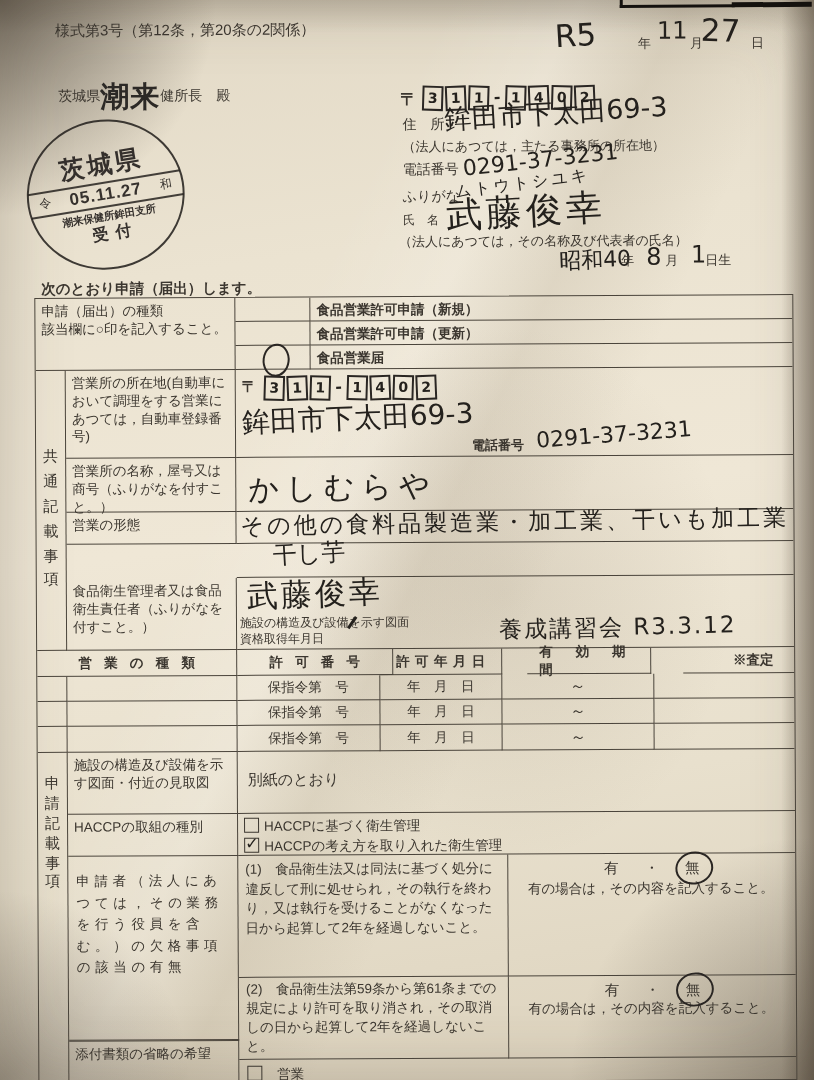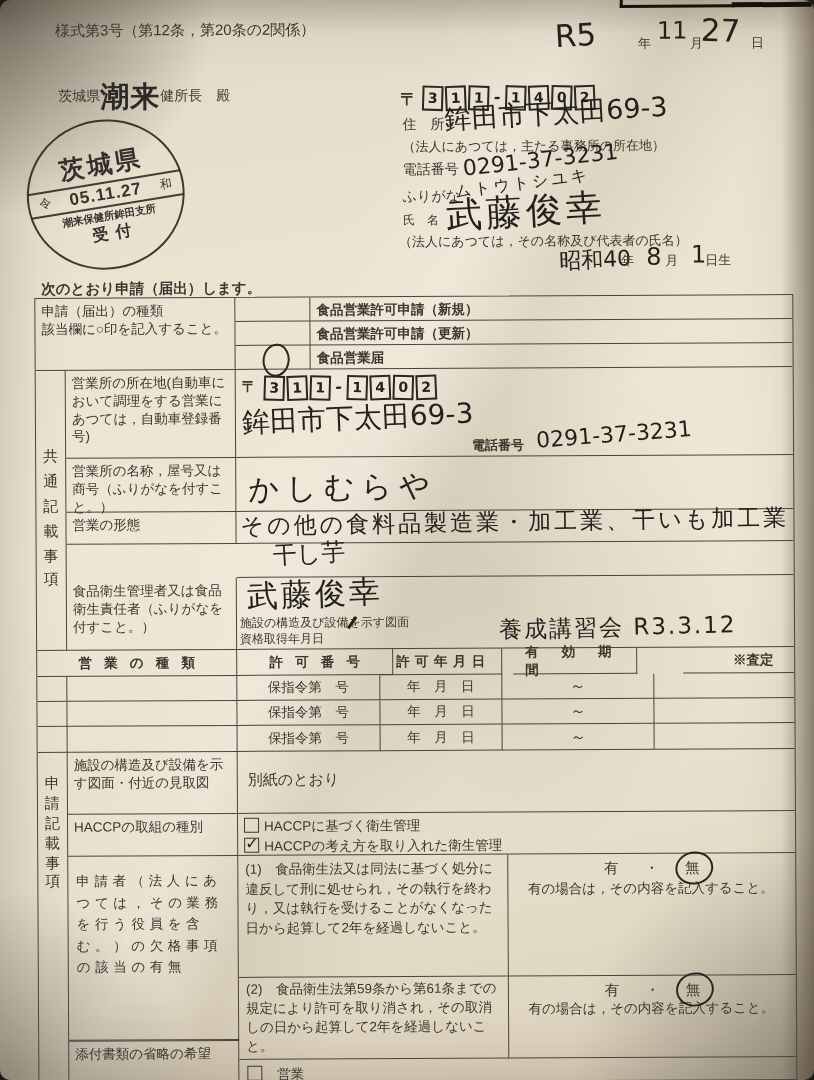--- a/index.html
+++ b/index.html
@@ -10,21 +10,20 @@
       radial-gradient(circle at 0% 0%, rgba(42,34,26,.58), rgba(42,34,26,0) 16%),
       radial-gradient(circle at 0% 100%, rgba(55,46,36,.38), rgba(55,46,36,0) 14%),
       radial-gradient(circle at 100% 100%, rgba(55,46,36,.42), rgba(55,46,36,0) 18%),
       linear-gradient(to right, rgba(70,58,45,0) 96%, rgba(70,58,45,.50) 100%),
       linear-gradient(to bottom, rgba(80,68,52,.18) 0%, rgba(80,68,52,0) 3%),
       linear-gradient(115deg, rgba(255,255,255,0) 34%, rgba(255,255,255,.16) 44%, rgba(125,112,90,.12) 52%, rgba(255,255,255,0) 62%),
       radial-gradient(ellipse at 62% 55%, rgba(120,106,84,.16), rgba(120,106,84,0) 32%),
       linear-gradient(172deg,#e2d9c6 0%,#ebe3d1 25%,#efe7d6 48%,#e8e0cd 72%,#dcd2bd 100%);
     box-shadow: inset 0 0 70px rgba(70,58,44,.28);
     color:#3b362f;
-    border-radius:10px;
   }
   .content{position:absolute;left:0;top:0;width:814px;height:1080px;transform:rotate(-0.3deg);transform-origin:50% 40%;}
   .abs{position:absolute;}
   .print{font-family:"Liberation Sans",sans-serif;color:#3b362f;}
   .hand{font-family:"DejaVu Sans",sans-serif;color:#24211d;font-weight:500;}
   
   .tbl{position:absolute;left:35px;top:296px;width:757px;height:784px;border:1.6px solid #4a443b;overflow:hidden;}
   .cell{position:absolute;box-sizing:border-box;border-color:#4a443b;border-style:solid;border-width:0;font-size:13.5px;line-height:1.32;color:#3b362f;}
   .br{border-right-width:1.4px;} .bb{border-bottom-width:1.4px;}
   .pad{padding:4px 6px;}
@@ -166,21 +165,21 @@
 
     <div class="cell br bb center" style="left:0;top:352px;width:200px;height:26px;font-weight:600;">
           <span class="spread1">営業の種類</span>
         </div>
     <div class="cell br bb center" style="left:200px;top:352px;width:156px;height:26px;font-weight:600;">
           <span class="spread1">許可番号</span>
         </div>
     <div class="cell br bb center" style="left:343px;top:352px;width:122px;height:26px;font-weight:600;">
           <span class="spread0">許可年月日</span>
         </div>
-    <div class="cell br bb center" style="left:476px;top:352px;width:124px;height:26px;font-weight:600;padding-left:12px;">
+    <div class="cell br bb center" style="left:490px;top:352px;width:124px;height:26px;font-weight:600;padding-left:12px;">
           <span class="spread2">有効期間</span>
         </div>
     <div class="cell bb center" style="left:617px;top:352px;width:140px;height:26px;font-weight:600;margin-left:29px;">
           <span>※査定</span>
         </div>
 
     <div class="cell br bb" style="left:0;top:378px;width:30px;height:25px;"></div>
     <div class="cell br bb" style="left:30px;top:378px;width:170px;height:25px;"></div>
     <div class="cell br bb center" style="left:200px;top:378px;width:143px;height:25px;">保指令第　号</div>
     <div class="cell br bb center" style="left:343px;top:378px;width:122px;height:25px;">年　月　日</div>

